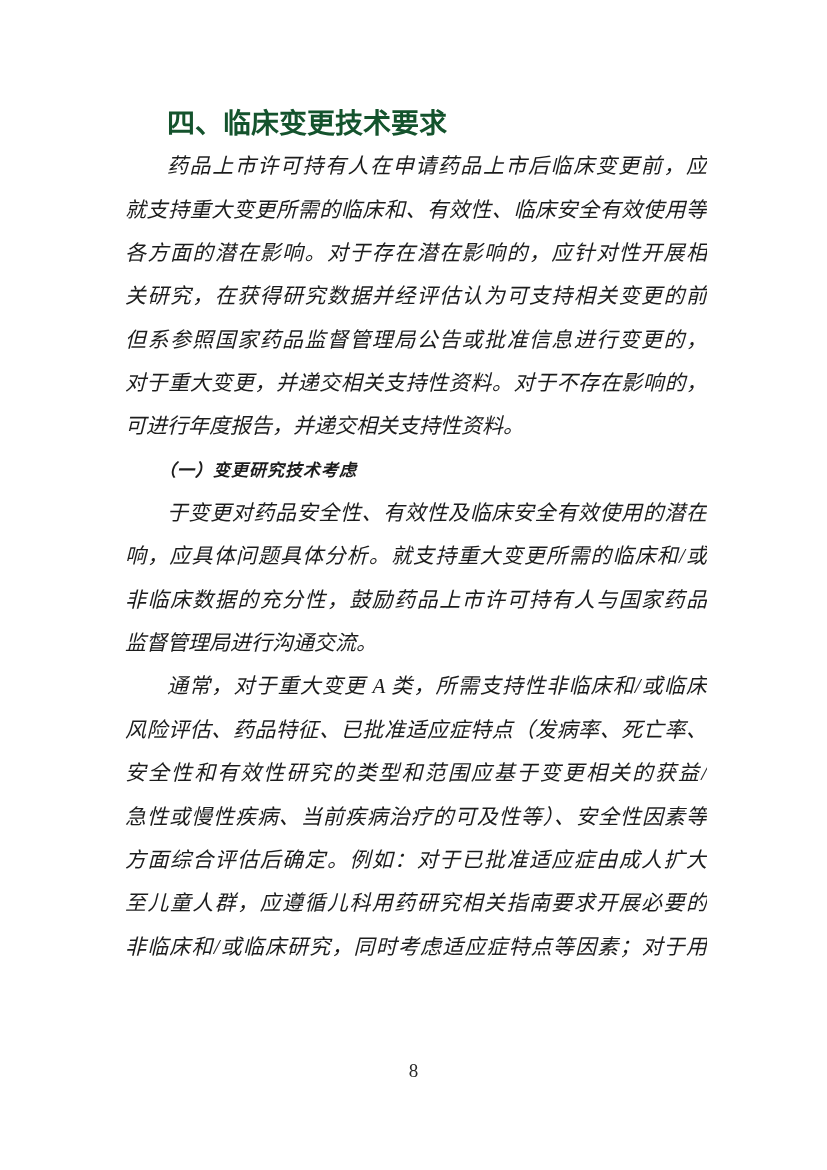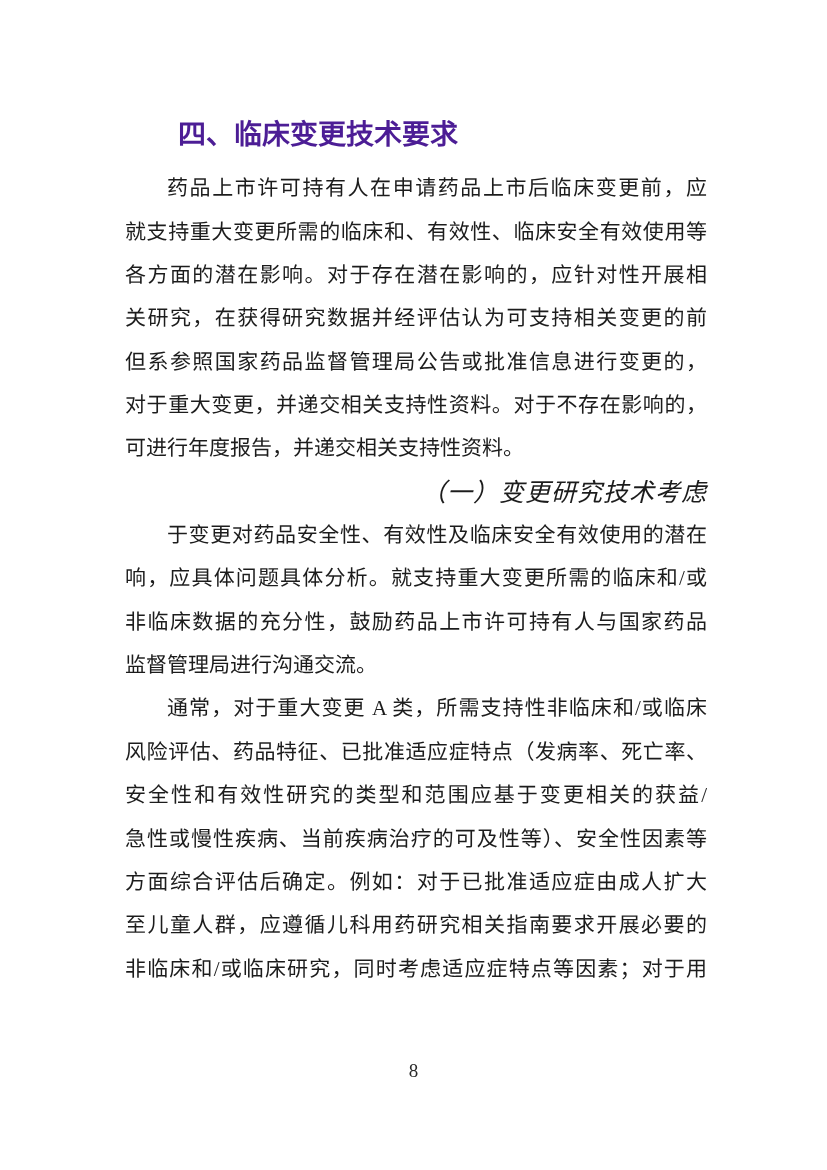--- a/index.html
+++ b/index.html
@@ -17,45 +17,44 @@
     font-family: "Liberation Serif", "DejaVu Serif", serif;
     color: #1c1c1c;
   }
   .content {
     position: absolute;
     left: 125px;
     top: 102px;
     width: 582px;
   }
   .h1 {
-    margin: 11px;
+    margin: 0;
     font-family: "Liberation Sans", "DejaVu Sans", sans-serif;
     font-weight: bold;
     font-size: 28px;
     line-height: 43.35px;
     height: 43.35px;
     text-indent: 42px;
     white-space: nowrap;
-    color: #4c1d95;
+    color: #14532d;
   }
   .h2 {
     margin: 0;
     font-family: "Liberation Serif", "DejaVu Serif", serif;
     font-style: italic;
-    font-weight: 400;
-    font-size: 25px;
+    font-weight: 700;
+    font-size: 17px;
     line-height: 43.35px;
     height: 43.35px;
     text-indent: 2em;
     letter-spacing: 1px;
     white-space: nowrap;
     color: #1c1c1c;
-    text-align: right;
   }
-  .para { margin: 0; }
+  .para { margin: 0; font-style: italic; }
   .para .line {
     font-size: 21px;
     line-height: 43.35px;
     height: 43.35px;
     overflow: hidden;
     text-align: justify;
     text-align-last: justify;
   }
   .para .line:first-child { text-indent: 2em; }
   .para .line.plast { text-align-last: left; }

